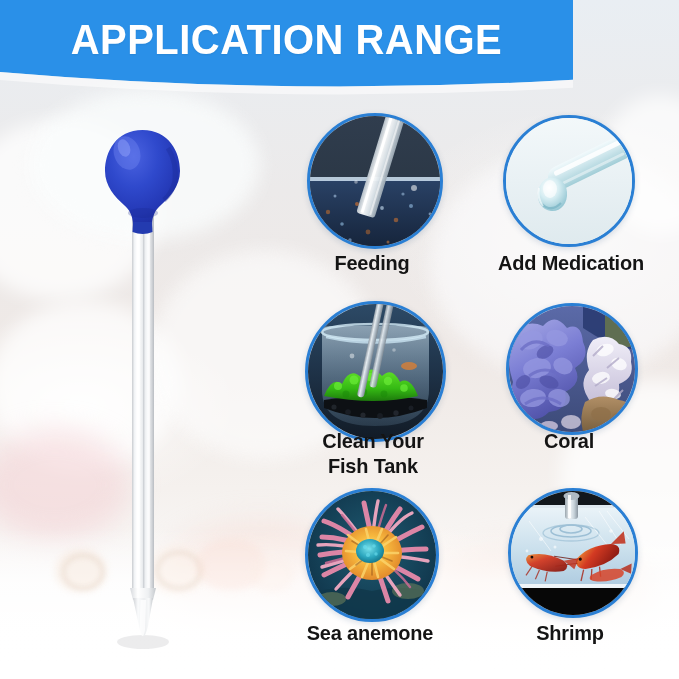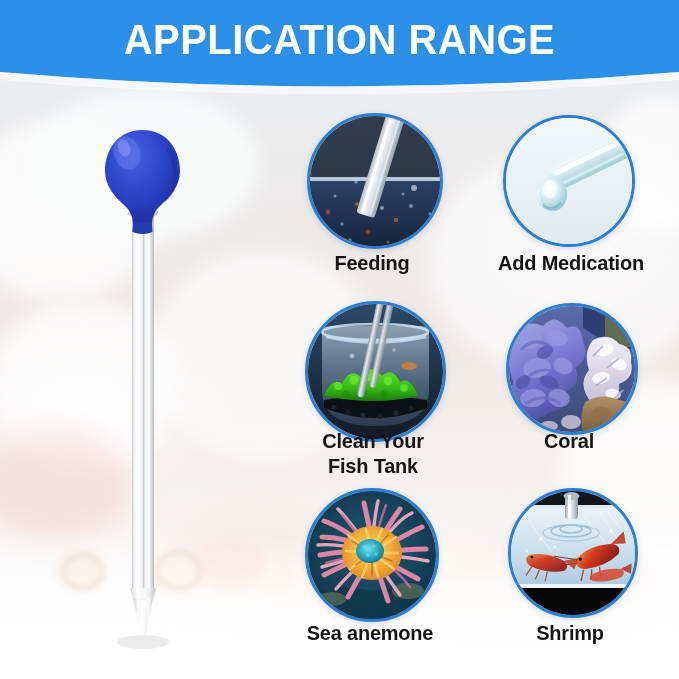--- a/index.html
+++ b/index.html
@@ -54,21 +54,21 @@
   .pinkish {
     position: absolute;
     border-radius: 50%;
     filter: blur(14px);
   }
 
   
   .banner {
     position: absolute;
     left: 0; top: 0;
-    width: 679px;
+    width: 573px;
     height: 96px;
     overflow: hidden;
   }
   .banner svg { display: block; }
   .banner-title {
     position: absolute;
     left: 0; right: 0;
     top: 15px;
     text-align: center;
     color: #ffffff;

